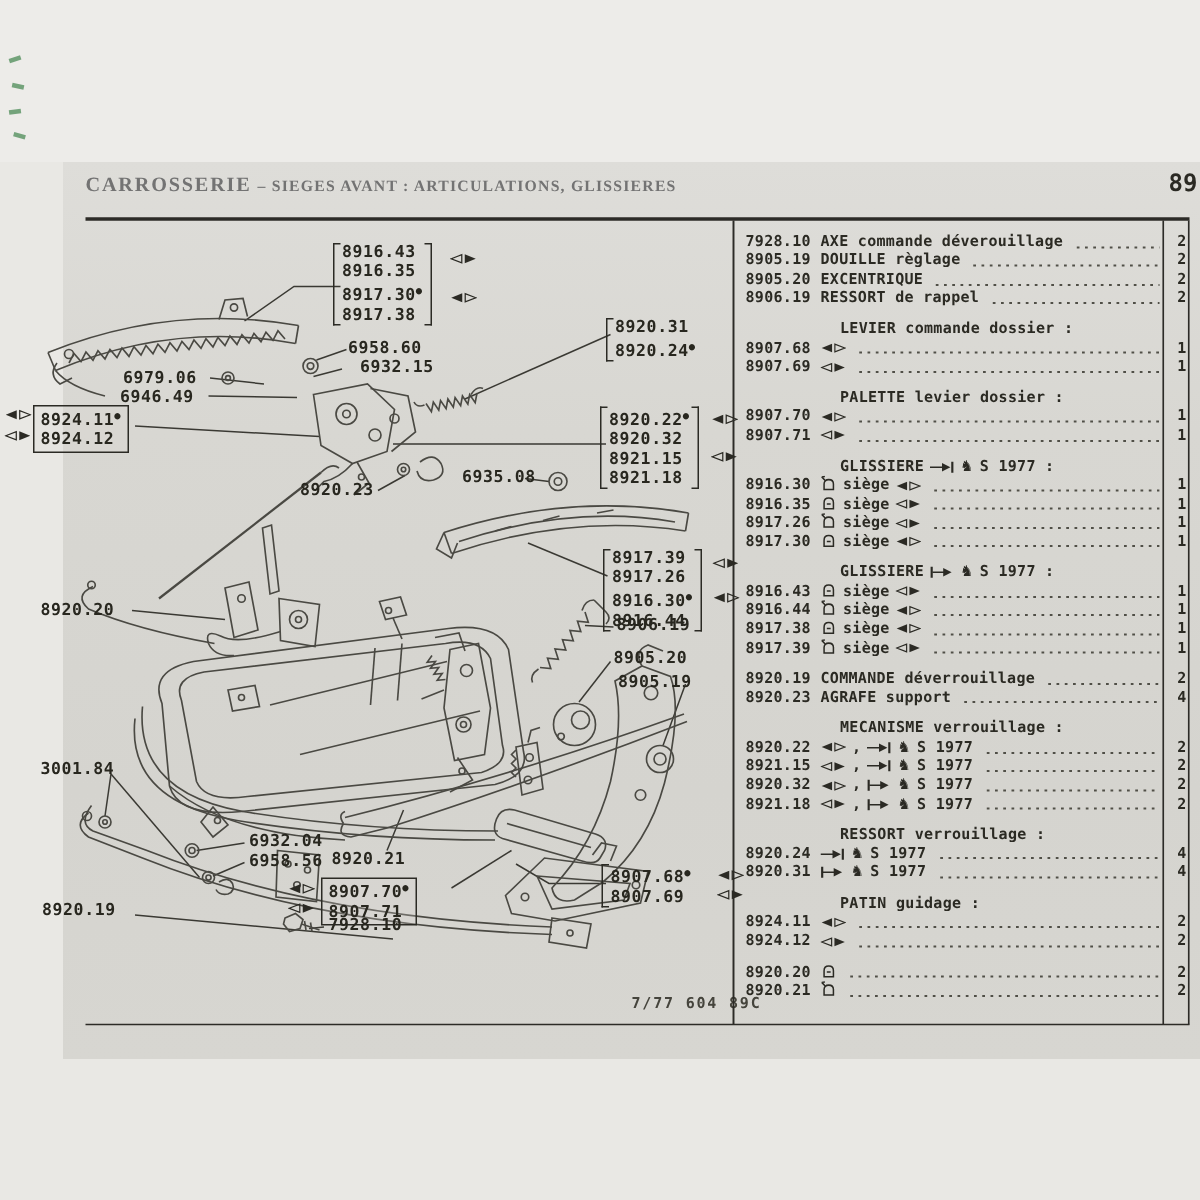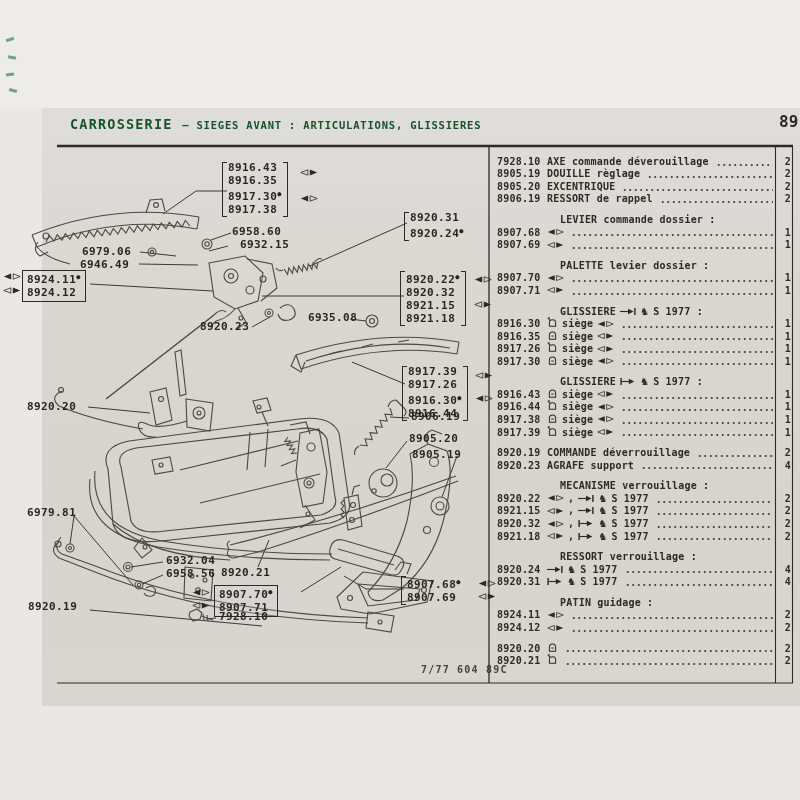--- a/index.html
+++ b/index.html
@@ -2,21 +2,21 @@
 <html><head>
 <meta charset="utf-8">
 <style>
   html,body{margin:0;padding:0;}
   body{width:800px;height:800px;position:relative;overflow:hidden;
        background:#e9e8e4;font-family:"DejaVu Sans Mono","Liberation Mono",monospace;}
   #topstrip{position:absolute;left:0;top:0;width:800px;height:108px;background:#edece9;}
   #scan{position:absolute;left:42px;top:108px;width:758px;height:598px;
         background:linear-gradient(180deg,#deddd9,#d8d7d2 30%,#d5d4cf 70%,#d7d6d1);}
   .gmark{position:absolute;width:8px;height:3px;background:#55915f;opacity:.8;}
-  #title{position:absolute;left:70px;top:114px;white-space:nowrap;color:#14532d;}
+  #title{position:absolute;left:57px;top:114px;white-space:nowrap;color:#737373;font-family:Liberation Serif, serif;}
   #title .big{font-size:13.5px;font-weight:700;letter-spacing:1.2px;}
   #title .sub{font-size:10.5px;font-weight:700;letter-spacing:.8px;}
   #pageno{position:absolute;left:779px;top:112px;font-size:16px;font-weight:700;color:#2a2923;}
   #footer{position:absolute;left:421px;top:664px;font-size:10px;font-weight:700;
           letter-spacing:1.2px;color:#45443c;}
   svg.overlay{position:absolute;left:0;top:0;pointer-events:none;}
   
   #plist{position:absolute;left:497px;top:155px;width:294px;color:#2b2a23;font-weight:700;}
   .prow{display:flex;align-items:center;height:12.55px;font-size:10px;letter-spacing:.2px;white-space:nowrap;}
   .phead{padding-left:63px;}
@@ -736,21 +736,21 @@
     <div class="callout" style="left: 411px; top: 411px;">
       <div>8906.19</div>
     </div>
     <div class="callout" style="left: 409px; top: 433px;">
       <div>8905.20</div>
     </div>
     <div class="callout" style="left: 412px; top: 449px;">
       <div>8905.19</div>
     </div>
     <div class="callout" style="left: 27px; top: 507px;">
-      <div>6979.81</div>
+      <div>3001.84</div>
     </div>
     <div class="callout" style="left: 166px; top: 555px;">
       <div>6932.04</div>
     </div>
     <div class="callout" style="left: 166px; top: 568px;">
       <div>6958.56</div>
     </div>
     <div class="callout" style="left: 221px; top: 567px;">
       <div>8920.21</div>
     </div>

